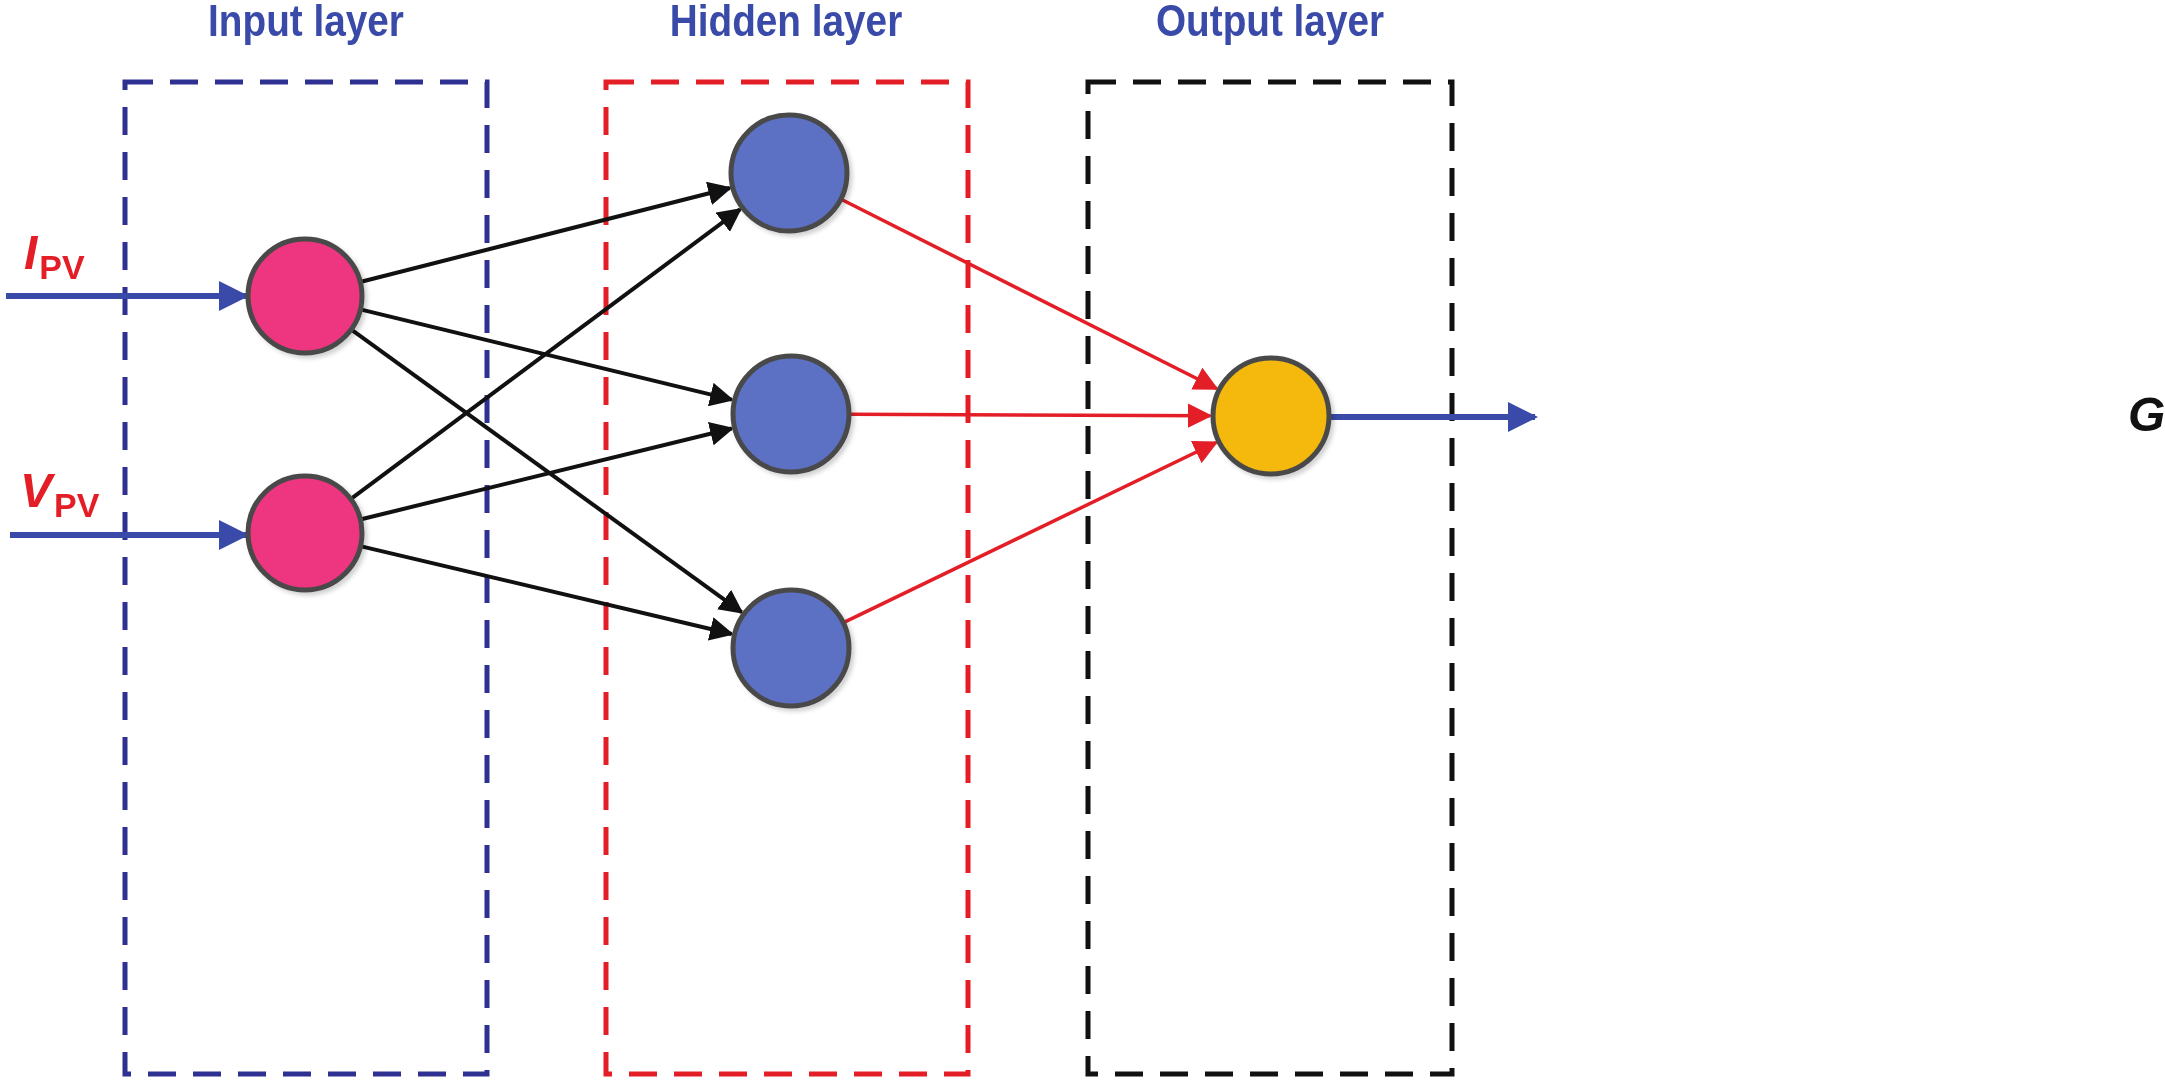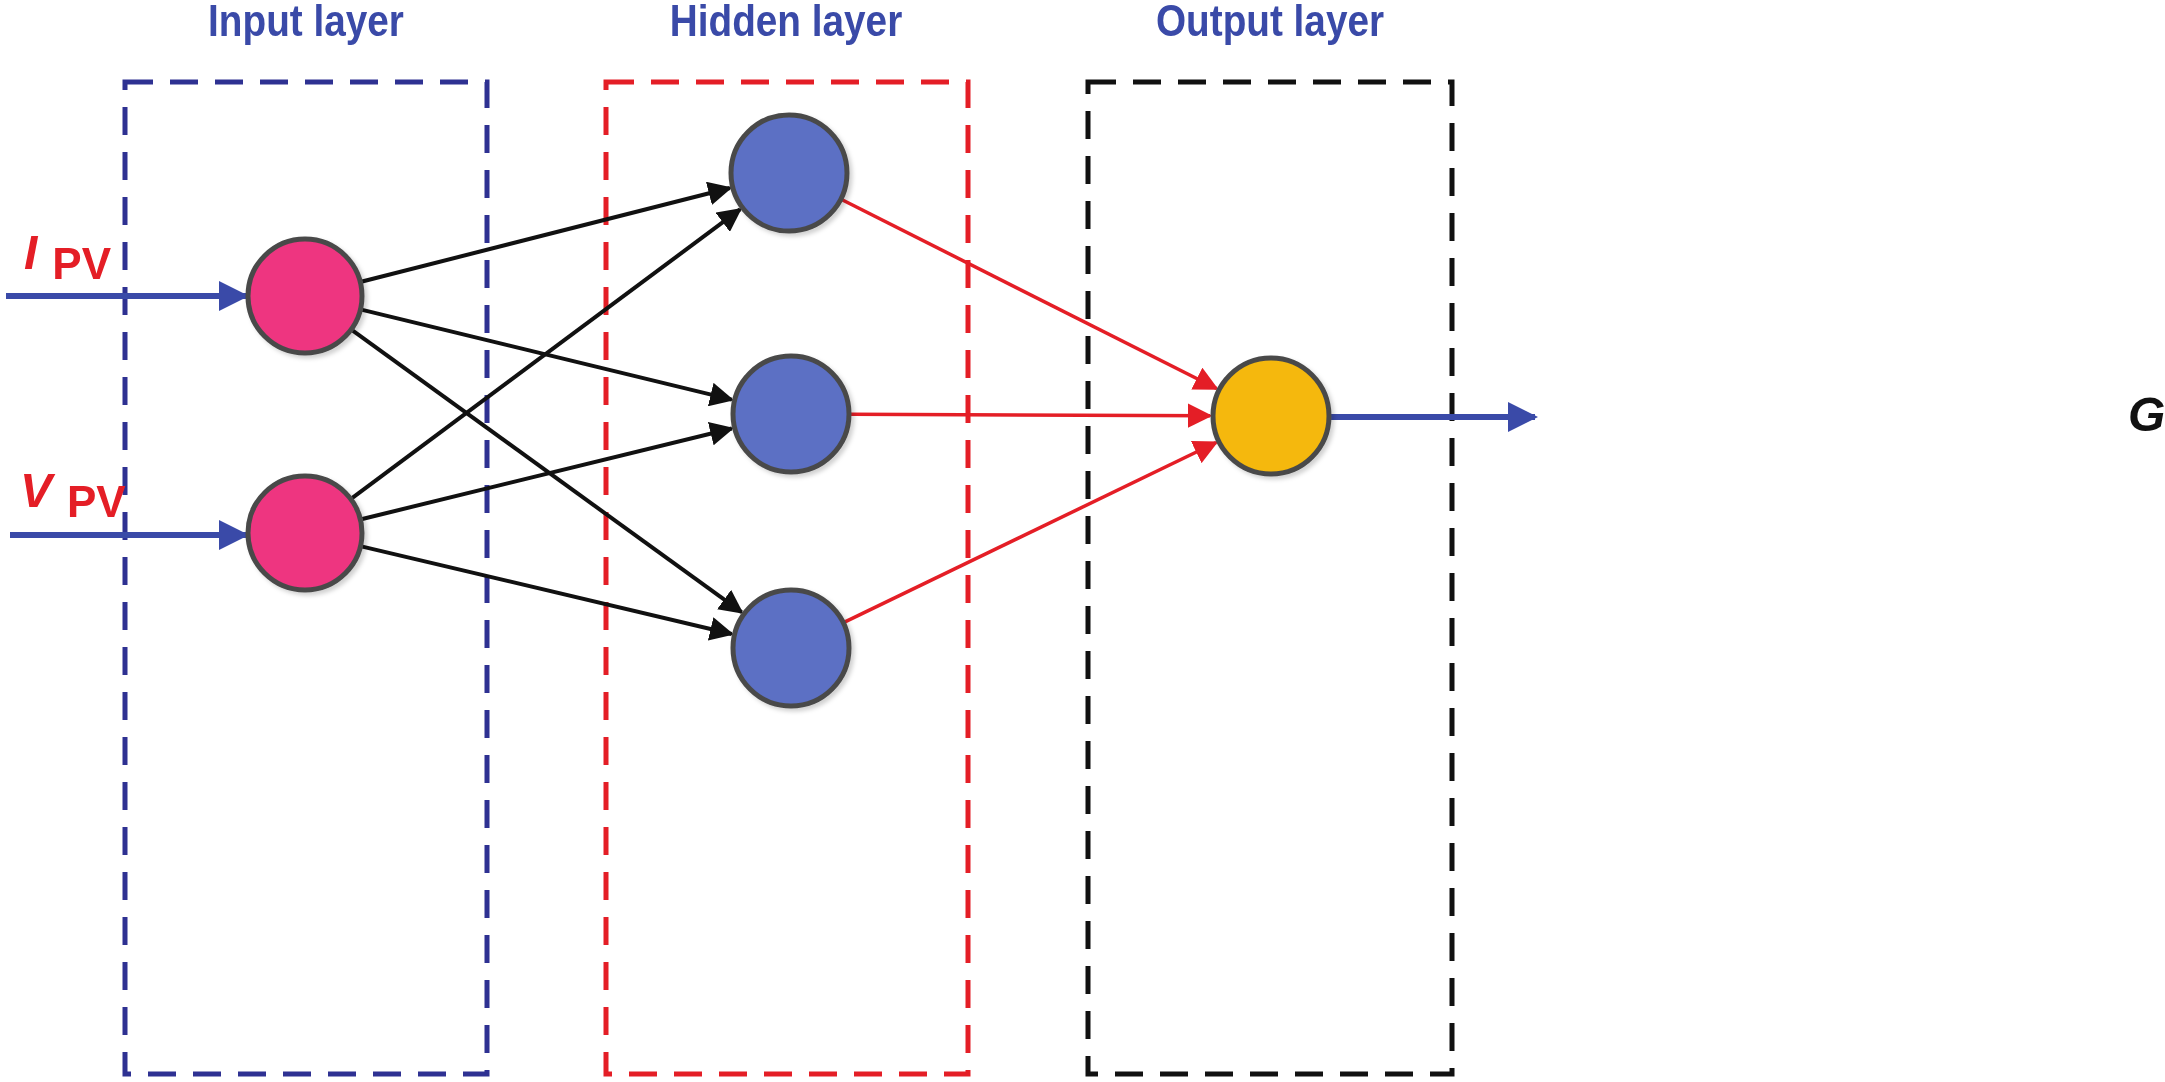--- a/index.html
+++ b/index.html
@@ -11,21 +11,21 @@
       font-weight: bold; font-size: 44px; color: #3a4aa8;
       transform: scaleX(0.88); transform-origin: center top;
       white-space: nowrap; text-align: center; width: 420px;
     }
     .io-label {
       position: absolute;
       font-family: "Liberation Sans", sans-serif;
       font-weight: bold; white-space: nowrap;
     }
     .io-label .main { font-style: italic; font-size: 48px; }
-    .io-label .sub { font-size: 44px; position: relative; top: 10px; margin-left: 15px; }
+    .io-label .sub { font-size: 34px; position: relative; top: 10px; margin-left: 2px; }
     .io-red { color: #e41e26; }
     .io-black { color: #111111; }
   </style>
 </head>
 <body>
 
 <svg id="diagram" xmlns="http://www.w3.org/2000/svg" width="2165" height="1082" viewBox="0 0 2165 1082">
   <defs>
     <marker id="arrow-blue" viewBox="0 0 10 10" refX="9" refY="5" markerWidth="5" markerHeight="5" orient="auto" markerUnits="strokeWidth">
       <path d="M0,0 L10,5 L0,10 z" fill="#3a4aa8"></path>

